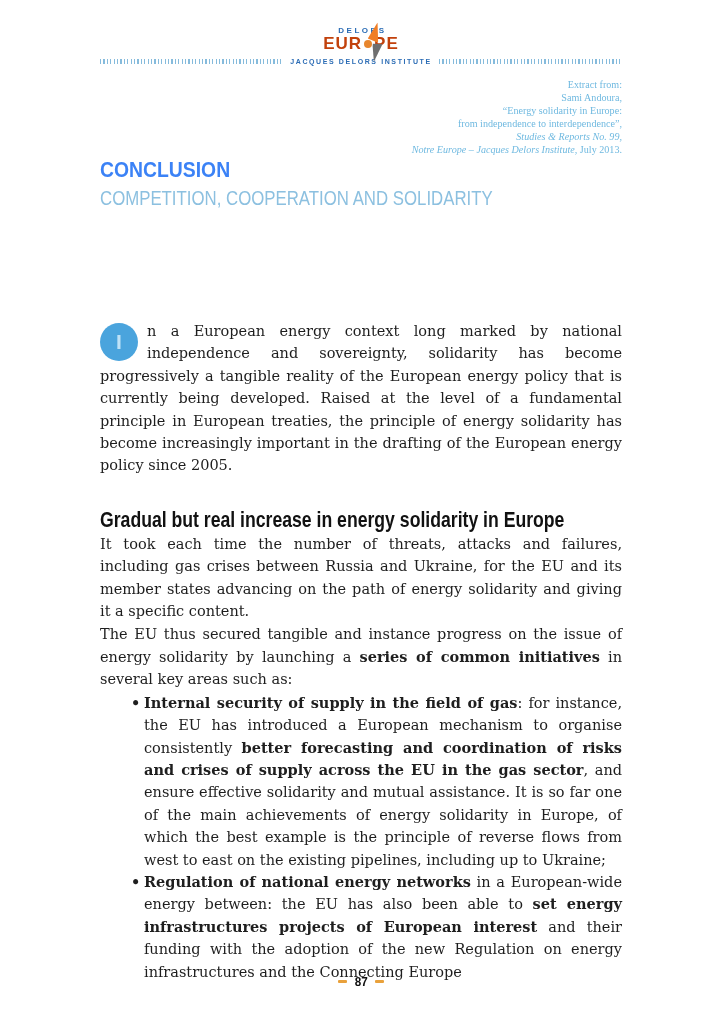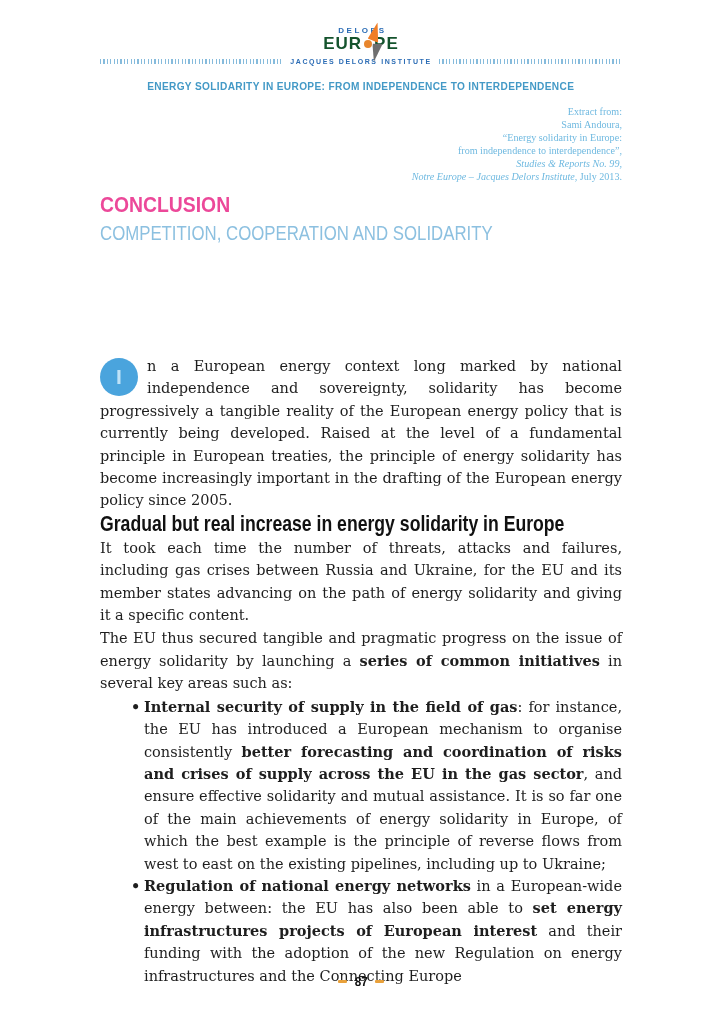--- a/index.html
+++ b/index.html
@@ -20,21 +20,21 @@
   .masthead { position: relative; padding-top: 26px; }
   .logo { position: relative; width: fit-content; margin: 0 auto; text-align: center; z-index: 2; }
   .logo-notre {
     font-family: "Liberation Sans", sans-serif;
     font-weight: bold; font-size: 8px; letter-spacing: 2.5px;
     color: #2b6cb5; padding-left: 3px;
   }
   .logo-europe {
     font-family: "Liberation Sans", sans-serif;
     font-weight: bold; font-size: 17px; letter-spacing: 1px;
-    color: #14532d; line-height: 18px;
+    color: #c2410c; line-height: 18px;
     display: flex; align-items: center; justify-content: center;
   }
   .logo-dot {
     display: inline-block; width: 8px; height: 8px; border-radius: 50%;
     background: #e8862d; margin: 0 2px;
   }
   .needle { position: absolute; left: 50%; top: 22px; z-index: 3; }
   .needle-up {
     position: absolute; left: 8px; top: 0; width: 11px; height: 20px;
     background: #f07e26;
@@ -73,42 +73,43 @@
   .extract {
     margin-top: 13px; text-align: right;
     font-family: Liberation Serif, serif;
     color: #6fb9e0; font-size: 11px; line-height: 13px;
   }
   .extract .line { transform: scaleX(0.92); transform-origin: right center; }
 
   
   .conclusion-label {
     font-family: "Liberation Sans", sans-serif;
-    color: #ec4899; font-weight: bold; font-size: 22px; line-height: 24px;
-    margin-top: 10px;
+    color: #3b82f6; font-weight: bold; font-size: 22px; line-height: 24px;
+    margin-top: 2px;
   }
   .conclusion-label > span { display: inline-block; transform: scaleX(0.88); transform-origin: left center; }
   .conclusion-subtitle {
     font-family: "Liberation Sans", sans-serif;
     color: #8cc0e0; font-size: 20px; line-height: 23px; font-weight: normal;
     margin-top: 5px;
   }
   .conclusion-subtitle .line > span { display: inline-block; transform: scaleX(0.84); transform-origin: left center; white-space: nowrap; }
 
   
   .body-text { font-size: 14.5px; line-height: 22.4px; text-align: justify; }
   .intro-para { margin-top: 110px; }
   .dropcap {
     float: left; width: 38px; height: 38px; border-radius: 50%;
     background: #4aa4dd; margin: 3px 9px 0 0;
     display: flex; align-items: center; justify-content: center;
     font-family: "Liberation Sans", sans-serif;
     font-weight: bold; font-size: 21px; color: #bfe2f7;
   }
   .section-heading {
+    margin-top: 31px;
     font-family: "Liberation Sans", sans-serif;
     font-weight: bold; font-size: 21.5px; color: #111111; line-height: 24px;
   }
   .section-heading > span { display: inline-block; transform: scaleX(0.82); transform-origin: left center; white-space: nowrap; }
   .para { margin-top: 1px; }
   .b { font-weight: bold; }
   .i { font-style: italic; }
 
   ul.bullets { list-style: none; margin-top: 1px; padding-left: 31px; }
   ul.bullets li { position: relative; padding-left: 13px; text-align: justify; }
@@ -149,23 +150,20 @@
       <div class="divider-row">
         <div class="divider-bars"></div>
         <div class="divider-label">JACQUES DELORS INSTITUTE</div>
         <div class="divider-bars"></div>
       </div>
     </div>
   </div>
 
   <div class="column">
 
-    <div class="header-title">
-      <span>ENERGY SOLIDARITY IN EUROPE: FROM INDEPENDENCE TO INTERDEPENDENCE</span>
-    </div>
 
     <div class="extract">
       <div class="line"><span>Extract from:</span></div>
       <div class="line"><span>Sami Andoura,</span></div>
       <div class="line"><span>“Energy solidarity in Europe:</span></div>
       <div class="line"><span>from independence to interdependence”,</span></div>
       <div class="line"><span class="i">Studies &amp; Reports No. 99,</span></div>
       <div class="line"><span class="i">Notre Europe – Jacques Delors Institute</span><span>, July 2013.</span></div>
     </div>
 
@@ -182,21 +180,21 @@
       </div>
       <span><span>n a European energy context long marked by national independence and sovereignty, solidarity has become progressively a tangible reality of the European energy policy that is currently being developed. Raised at the level of a fundamental principle in European treaties, the principle of energy solidarity has become increasingly important in the drafting of the European energy policy since 2005.</span></span>
     </div>
 
     <h3 class="section-heading">
       <span>Gradual but real increase in energy solidarity in Europe</span>
     </h3>
 
     <p class="body-text para"><span>It took each time the number of threats, attacks and failures, including gas crises between Russia and Ukraine, for the EU and its member states advancing on the path of energy solidarity and giving it a specific content.</span></p>
 
-    <p class="body-text para"><span>The EU thus secured tangible and pragmatic progress on the issue of energy solidarity by launching a </span><span class="b">series of common initiatives</span><span> in several key areas such as:</span></p>
+    <p class="body-text para"><span>The EU thus secured tangible and instance progress on the issue of energy solidarity by launching a </span><span class="b">series of common initiatives</span><span> in several key areas such as:</span></p>
 
     <ul class="bullets body-text">
       <li>
         <span class="marker">•</span>
         <span><span class="b">Internal security of supply in the field of gas</span><span>: for instance, the EU has introduced a European mechanism to organise consistently </span><span class="b">better forecasting and coordination of risks and crises of supply across the EU in the gas sector</span><span>, and ensure effective solidarity and mutual assistance. It is so far one of the main achievements of energy solidarity in Europe, of which the best example is the principle of reverse flows from west to east on the existing pipelines, including up to Ukraine;</span></span>
       </li>
       <li>
         <span class="marker">•</span>
         <span><span class="b">Regulation of national energy networks</span><span> in a European-wide energy between: the EU has also been able to </span><span class="b">set energy infrastructures projects of European interest</span><span> and their funding with the adoption of the new Regulation on energy infrastructures and the Connecting Europe</span></span>
       </li>

